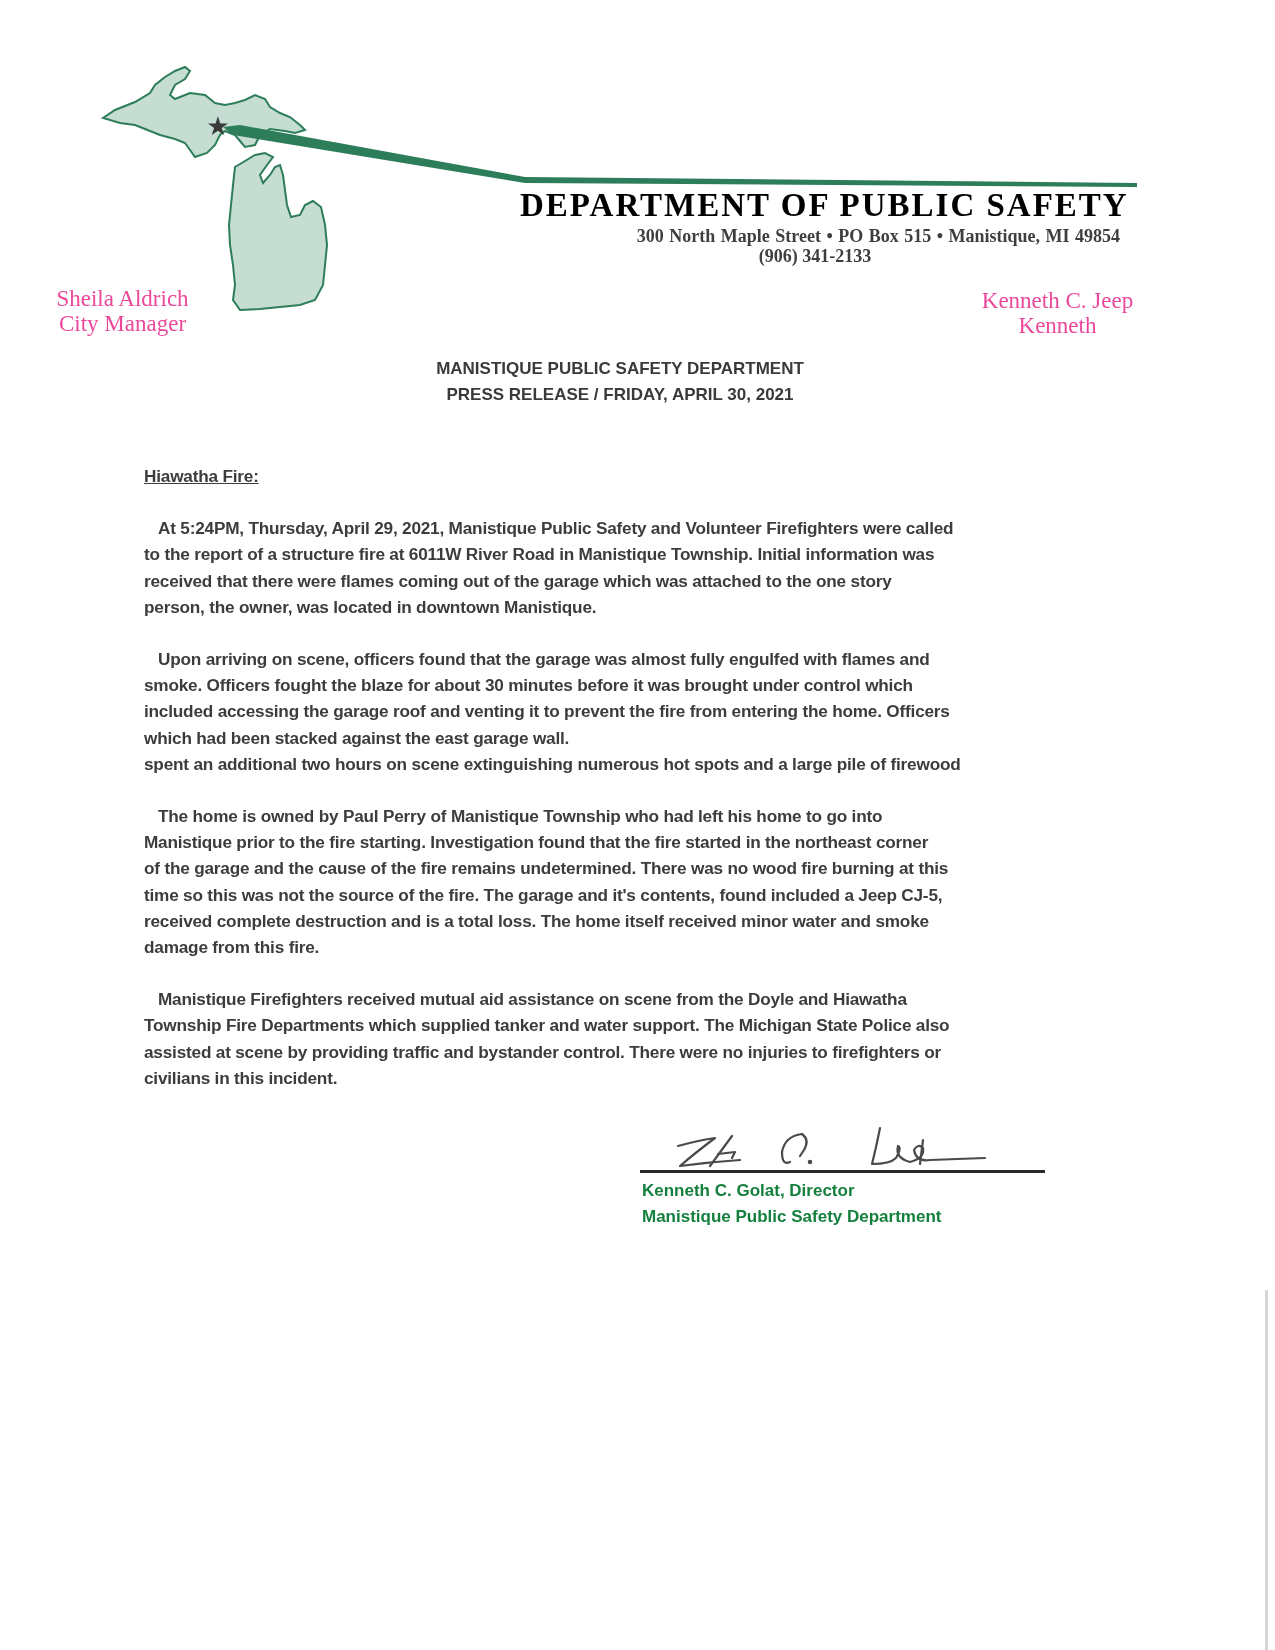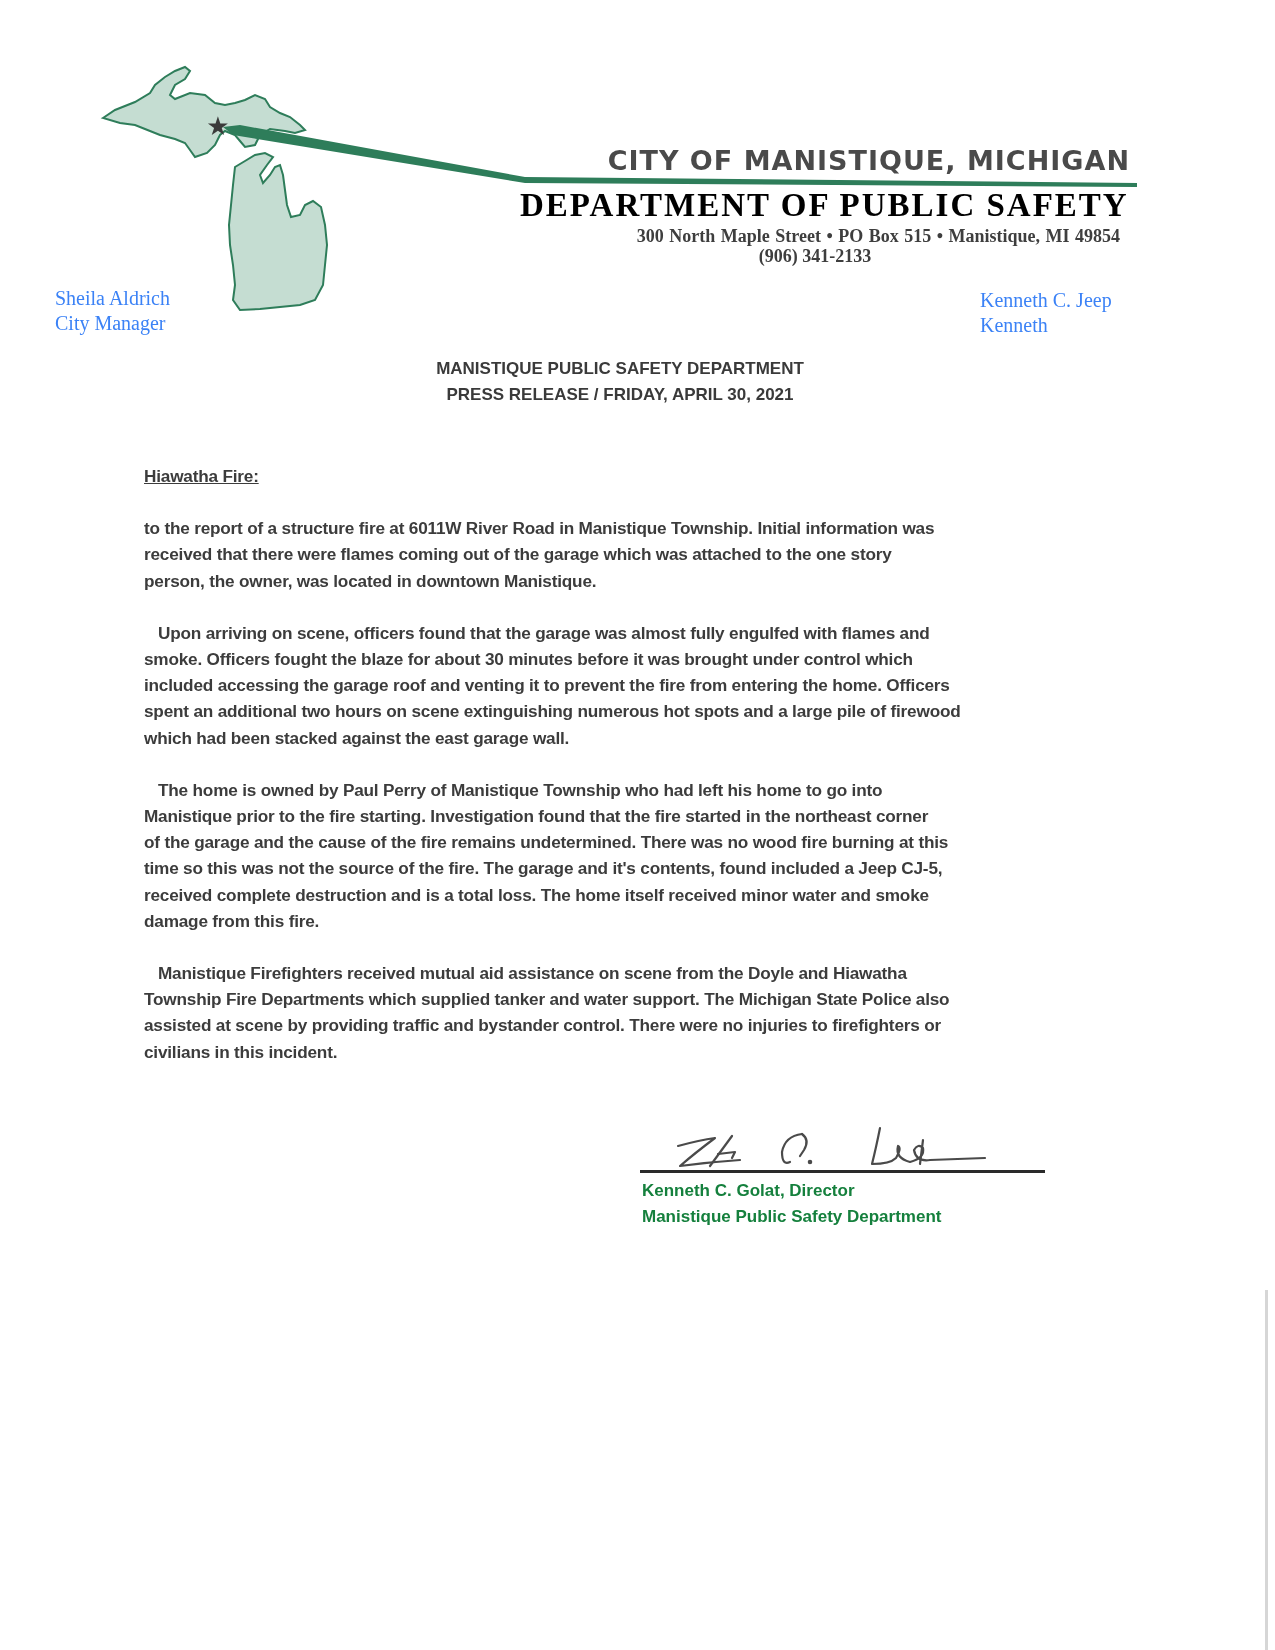--- a/index.html
+++ b/index.html
@@ -19,22 +19,22 @@
   .address {
     position: absolute; left: 520px; top: 226px; width: 600px; text-align: right;
     font-family: "Liberation Serif", serif; font-weight: bold; font-size: 18px;
     color: #3e3e3e; white-space: nowrap; word-spacing: 1px;
   }
   .phone {
     position: absolute; left: 740px; top: 246px; width: 150px; text-align: center;
     font-family: "Liberation Serif", serif; font-weight: bold; font-size: 18px; color: #3e3e3e;
   }
   .official {
-    position: absolute; font-family: "Liberation Serif", serif; font-size: 20px;
-    color: #3b82f6; line-height: 25px; text-align: left;
+    position: absolute; font-family: "Liberation Serif", serif; font-size: 23px;
+    color: #ec4899; line-height: 25px; text-align: center;
   }
   .official.left { left: 55px; top: 286px; width: 135px; }
   .official.right { left: 980px; top: 288px; width: 155px; }
   .press-head {
     position: absolute; left: 360px; top: 356px; width: 520px; text-align: center;
     font-family: "Liberation Sans", sans-serif; font-weight: bold; font-size: 17px;
     color: #3a3a3a; line-height: 26px;
   }
   .body-text {
     position: absolute; left: 144px; top: 463px; width: 940px;
@@ -59,21 +59,20 @@
 
 <div class="page">
 
   <svg class="map-logo" viewBox="0 0 1050 280" xmlns="http://www.w3.org/2000/svg">
     <path d="M8,63 L20,55 L40,47 L55,38 L60,30 L70,22 L80,16 L90,12 L95,16 L90,24 L80,30 L75,40 L80,44 L95,38 L110,40 L120,48 L130,50 L140,48 L150,45 L160,40 L170,44 L175,52 L185,58 L195,62 L205,70 L210,75 L200,78 L190,76 L175,74 L165,80 L160,90 L150,92 L145,86 L140,80 L130,76 L125,80 L120,90 L112,98 L100,102 L95,95 L90,88 L80,84 L65,80 L50,74 L40,70 L25,68 Z" fill="#c5ddd2" stroke="#2e7d5a" stroke-width="2"></path>
     <path d="M140,112 L150,106 L160,100 L170,98 L178,102 L172,110 L165,120 L168,128 L175,120 L180,112 L185,110 L188,120 L190,135 L192,150 L196,162 L205,160 L210,150 L218,146 L226,152 L230,170 L232,190 L230,210 L228,230 L220,245 L205,250 L185,252 L165,254 L145,255 L138,245 L140,230 L138,210 L135,190 L134,170 L136,150 L138,130 Z" fill="#c5ddd2" stroke="#2e7d5a" stroke-width="2"></path>
     <polygon points="128,72 138,80 430,128 1042,132 1042,128 430,122 145,70" fill="#2e7d5a"></polygon>
     <text x="123" y="80" font-size="26" fill="#3a3a3a" text-anchor="middle" font-family="DejaVu Sans, sans-serif">★</text>
   </svg>
 
-  <div class="city-title">CITY OF MANISTIQUE, MICHIGAN</div>
   <div class="dept-title">DEPARTMENT OF PUBLIC SAFETY</div>
   <div class="address">300 North Maple Street  •  PO Box 515  •  Manistique, MI  49854</div>
   <div class="phone">(906) 341-2133</div>
 
   <div class="official left">
     <div>Sheila Aldrich</div>
     <div>City Manager</div>
   </div>
   <div class="official right">
     <div>Kenneth C. Jeep</div>
@@ -82,31 +81,32 @@
 
   <div class="press-head">
     <div>MANISTIQUE PUBLIC SAFETY DEPARTMENT</div>
     <div>PRESS RELEASE / FRIDAY, APRIL 30, 2021</div>
   </div>
 
   <div class="body-text">
     <span class="section-heading">Hiawatha Fire:</span>
 
     <div class="para">
+      <span class="line indent">At 5:24PM, Thursday, April 29, 2021, Manistique Public Safety and Volunteer Firefighters were called</span>
       <span class="line">to the report of a structure fire at 6011W River Road in Manistique Township.  Initial information was</span>
       <span class="line">received that there were flames coming out of the garage which was attached to the one story</span>
       <span class="line">person, the owner, was located in downtown Manistique.</span>
     </div>
 
     <div class="para">
       <span class="line indent">Upon arriving on scene, officers found that the garage was almost fully engulfed with flames and</span>
       <span class="line">smoke.  Officers fought the blaze for about 30 minutes before it was brought under control which</span>
       <span class="line">included accessing the garage roof and venting it to prevent the fire from entering the home.  Officers</span>
+      <span class="line">which had been stacked against the east garage wall.</span>
       <span class="line">spent an additional two hours on scene extinguishing numerous hot spots and a large pile of firewood</span>
-      <span class="line">which had been stacked against the east garage wall.</span>
     </div>
 
     <div class="para">
       <span class="line indent">The home is owned by Paul Perry of Manistique Township who had left his home to go into</span>
       <span class="line">Manistique prior to the fire starting.  Investigation found that the fire started in the northeast corner</span>
       <span class="line">of the garage and the cause of the fire remains undetermined.  There was no wood fire burning at this</span>
       <span class="line">time so this was not the source of the fire.  The garage and it's contents, found included a Jeep CJ-5,</span>
       <span class="line">received complete destruction and is a total loss.  The home itself received minor water and smoke</span>
       <span class="line">damage from this fire.</span>
     </div>

